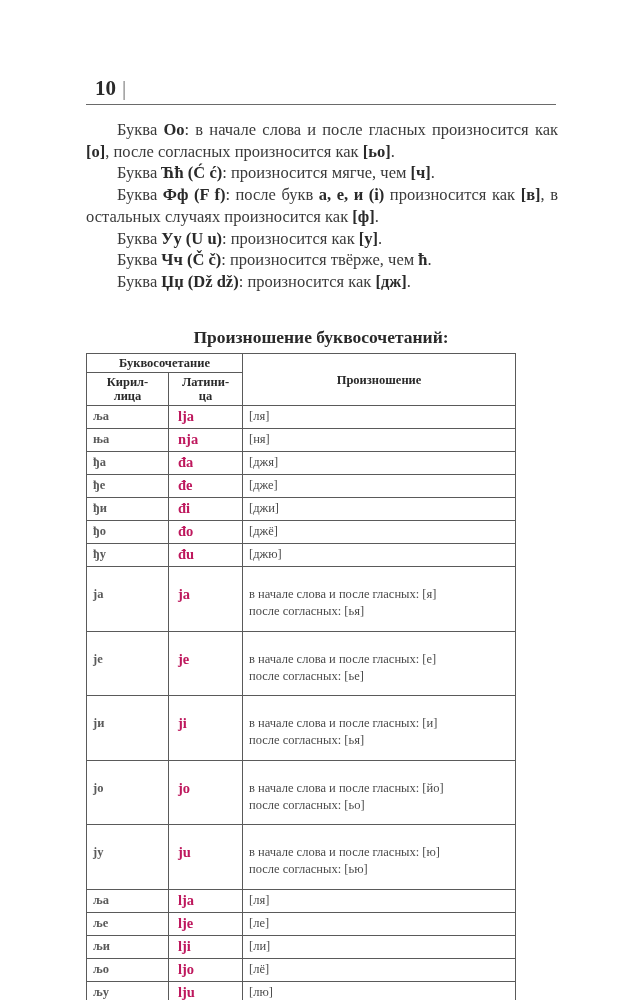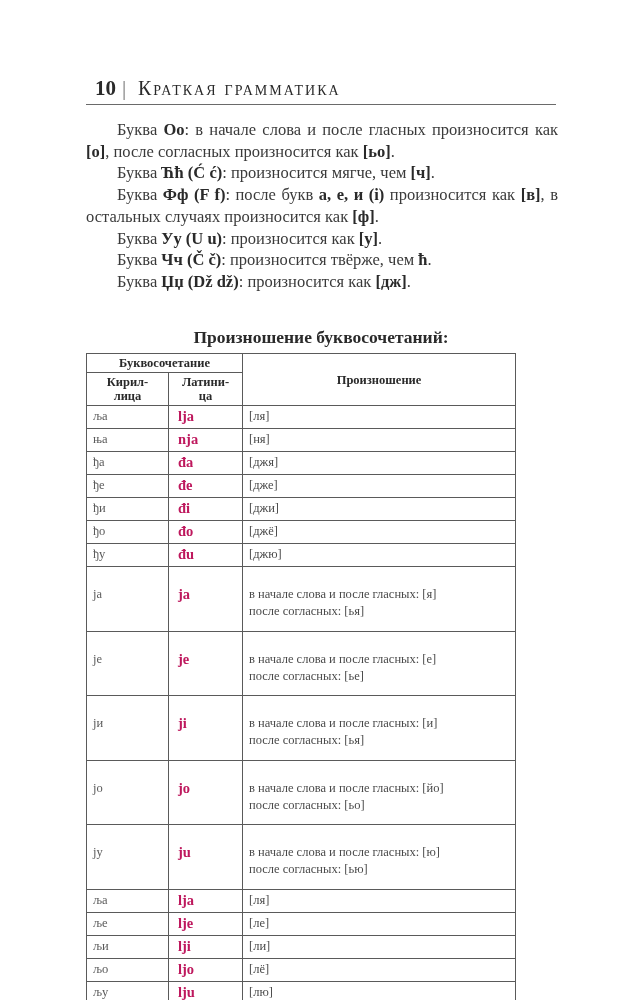--- a/index.html
+++ b/index.html
@@ -28,30 +28,29 @@
     border-collapse:collapse; font-size:12.5px; color:#4a4a4a;
   }
   td, th { border:1.3px solid #5a5a5a; padding:0 6px; vertical-align:top; }
   th { font-weight:bold; color:#2a2a2a; text-align:center; vertical-align:middle; line-height:14px; font-size:12.5px; }
   th.group { height:18px; }
   th.sub { height:32px; }
   col.c1 { width:82px; } col.c2 { width:74px; }
   tr.single td { height:22px; line-height:21px; }
   tr.double td { height:44.5px; line-height:17px; padding-top:19px; }
   td.lat { font-weight:bold; font-size:14.5px; color:#be185d; padding-left:9px; }
-  td.cyr { color:#5a5a5a; }
+  td.cyr { color:#5a5a5a;font-weight:bold; }
   td.pron { color:#4a4a4a; }
 </style>
 </head>
 <body>
 
 <div class="header">
   <span class="page-num">10</span>
   <span class="sep">|</span>
-  <span class="running-title">Краткая грамматика</span>
 </div>
 
 <div class="body-text" id="body-text">
     <p><span>Буква </span><b>Оо</b><span>: в начале слова и после гласных произносится как </span><b>[о]</b><span>, после согласных произносится как </span><b>[ьо]</b><span>.</span></p>
     <p><span>Буква </span><b>Ћћ (Ć ć)</b><span>: произносится мягче, чем </span><b>[ч]</b><span>.</span></p>
     <p><span>Буква </span><b>Фф (F f)</b><span>: после букв </span><b>а, е, и (i)</b><span> произносится как </span><b>[в]</b><span>, в остальных случаях произносится как </span><b>[ф]</b><span>.</span></p>
     <p><span>Буква </span><b>Уу (U u)</b><span>: произносится как </span><b>[у]</b><span>.</span></p>
     <p><span>Буква </span><b>Чч (Č č)</b><span>: произносится твёрже, чем </span><b>ћ</b><span>.</span></p>
     <p><span>Буква </span><b>Џџ (Dž dž)</b><span>: произносится как </span><b>[дж]</b><span>.</span></p>
   </div>

